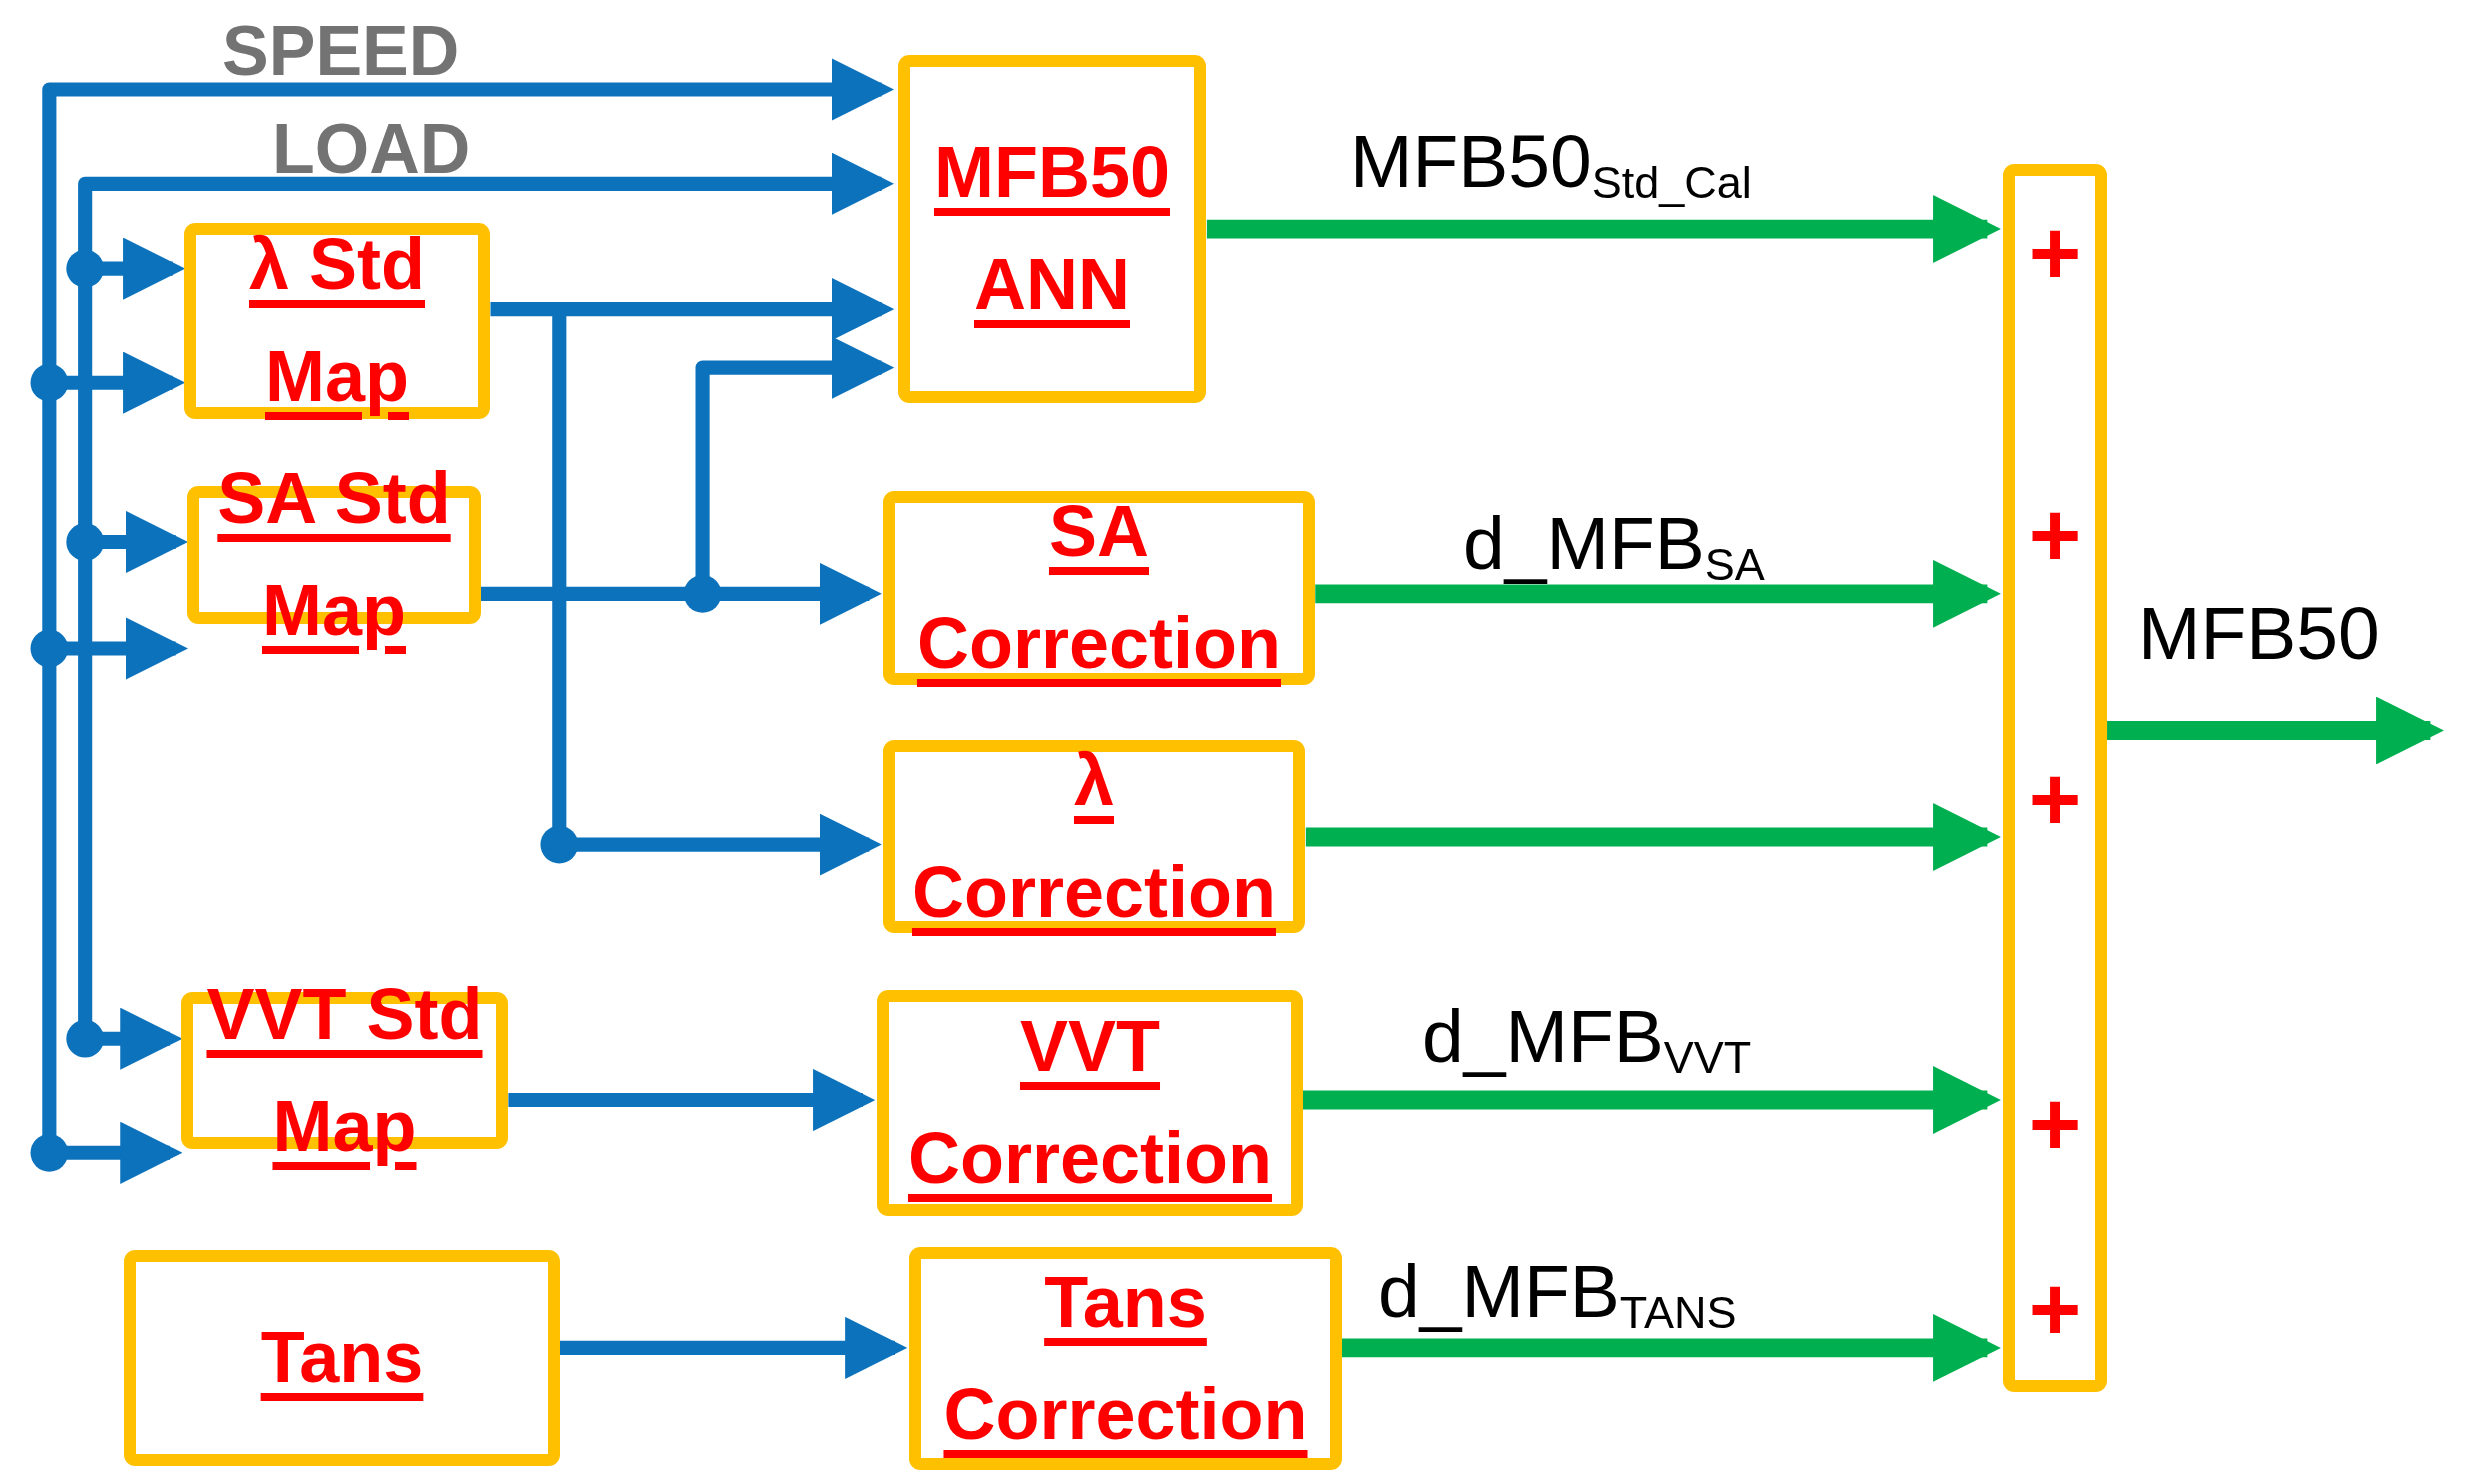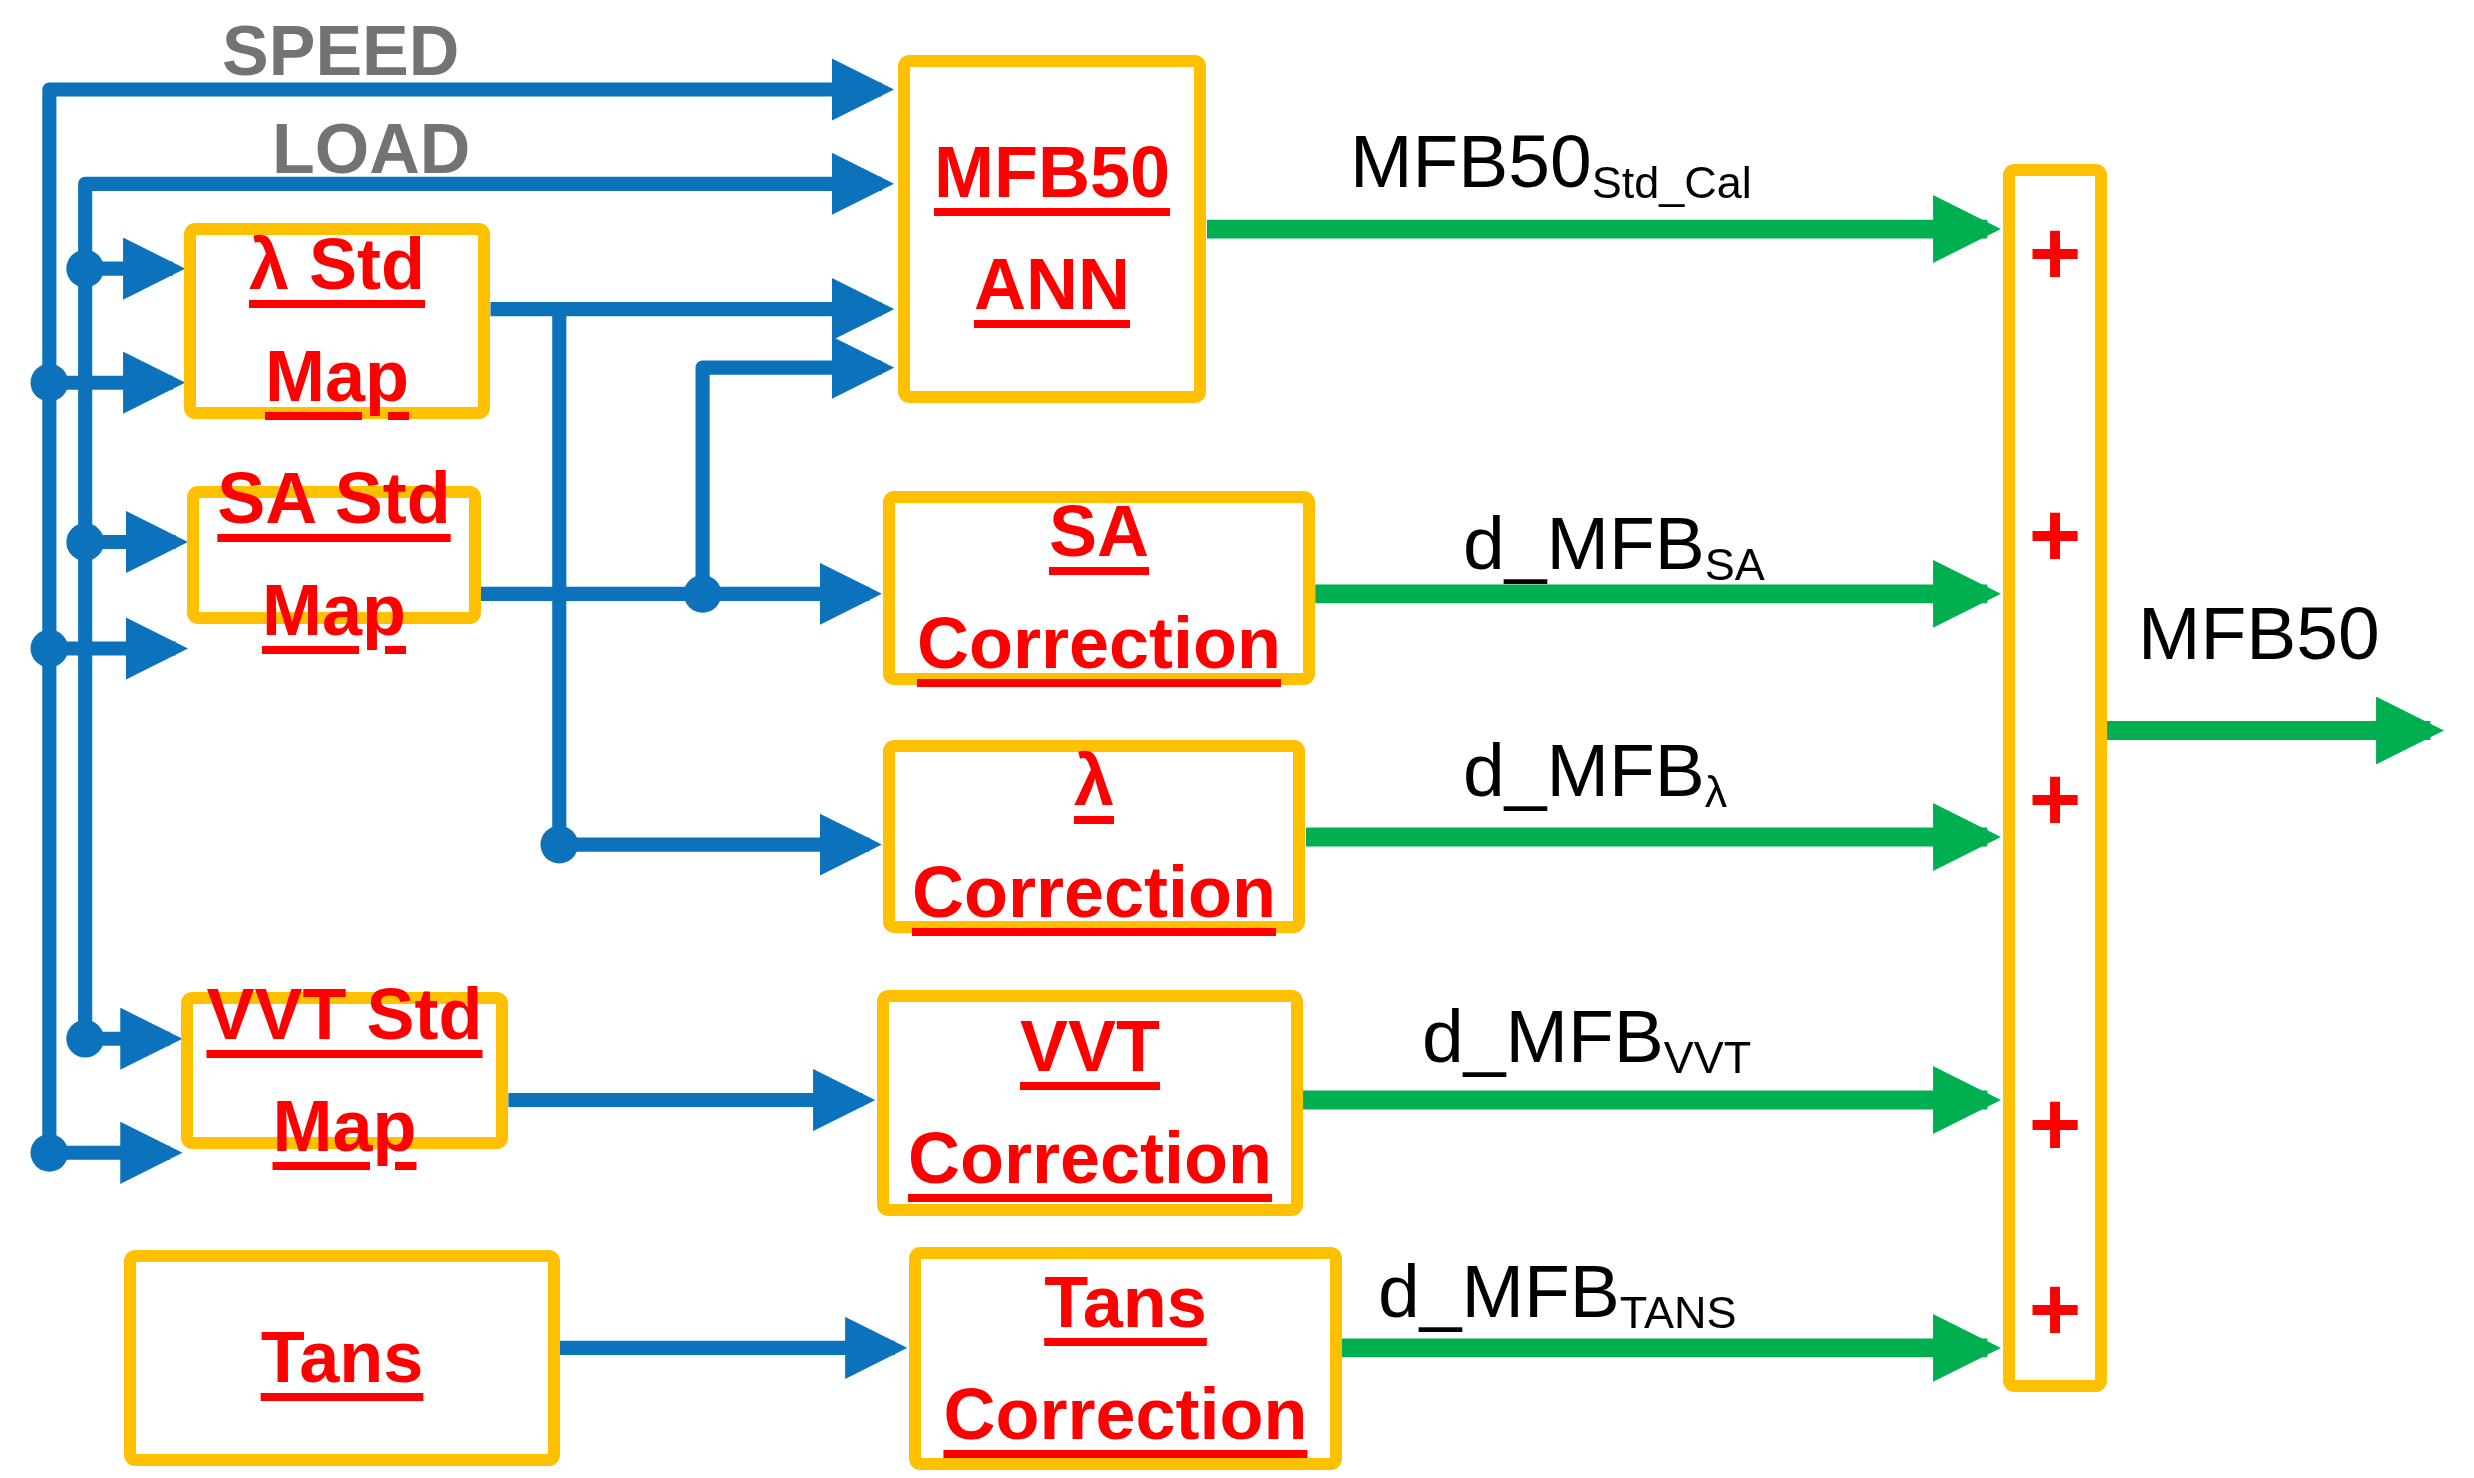--- a/index.html
+++ b/index.html
@@ -129,23 +129,20 @@
   <div class="plus" style="left:2055px;top:799px;">+</div>
   <div class="plus" style="left:2055px;top:1124px;">+</div>
   <div class="plus" style="left:2055px;top:1309px;">+</div>
 
   <div class="sig" style="left:1350px;top:124px;">
     <span>MFB50</span><span class="sub">Std_Cal</span>
   </div>
   <div class="sig" style="left:1463px;top:498px;margin-top:8px;">
     <span>d_MFB</span><span class="sub">SA</span>
   </div>
-  <div class="sig" style="left:1463px;top:733px;">
-    <span>d_MFB</span><span class="sub">λ</span>
-  </div>
   <div class="sig" style="left:1422px;top:999px;">
     <span>d_MFB</span><span class="sub">VVT</span>
   </div>
   <div class="sig" style="left:1378px;top:1254px;">
     <span>d_MFB</span><span class="sub">TANS</span>
   </div>
   <div class="sig" style="left:2138px;top:596px;">MFB50</div>
 
 </div>
 

